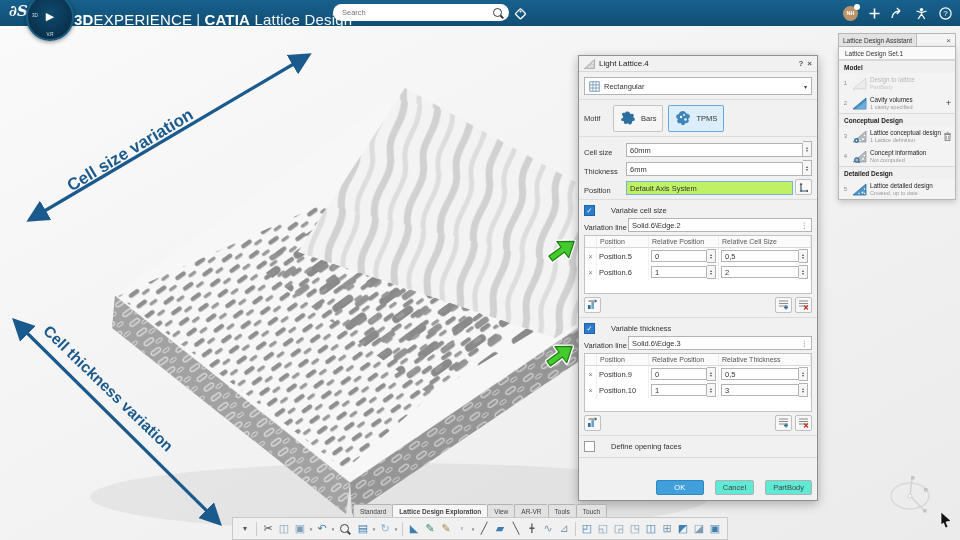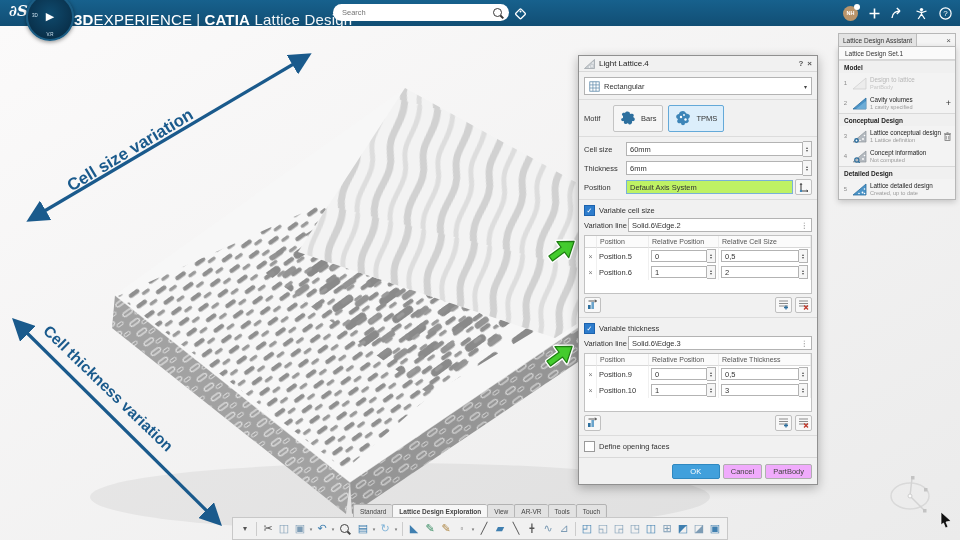--- a/index.html
+++ b/index.html
@@ -49,59 +49,59 @@
   svg.cursor{position:absolute;left:940px;top:486px;z-index:70;pointer-events:none;}
 
   
   .dialog{position:absolute;left:578px;top:55px;width:240px;background:#f1f1f1;border:1px solid #909090;
     box-shadow:0 3px 10px rgba(0,0,0,.28);z-index:10;font-size:7.5px;color:#333;box-sizing:border-box;}
   .dlg-title{display:flex;align-items:center;gap:4px;height:15px;padding:0 5px;border-bottom:1px solid #d8d8d8;}
   .dlg-title .t{flex:1;font-size:8px;color:#222;}
   .dlg-title .hb{color:#555;font-size:8px;font-weight:bold;cursor:default;}
   .dlg-body{padding:5px 5px 0 5px;}
   .hr{border-top:1px solid #dcdcdc;margin:4px -5px;}
-  .frow{display:flex;align-items:center;margin-bottom:3px;}
+  .frow{display:flex;align-items:flex-end;margin-bottom:3px;}
   .lbl{width:42px;flex:0 0 auto;color:#333;}
   .field{background:#fff;border:1px solid #b3b3b3;height:12px;display:flex;align-items:center;
     padding:0 3px;flex:1;min-width:0;white-space:nowrap;overflow:hidden;}
   .field.hl{background:#bef264;border-color:#79b1d9;}
   .spin{width:8px;height:14px;border:1px solid #b3b3b3;border-left:none;background:#f6f6f6;
     display:flex;flex-direction:column;align-items:center;justify-content:center;flex:0 0 auto;}
   .spin i{font-style:normal;font-size:4px;line-height:3.5px;color:#555;}
   .dropdown{background:#fff;border:1px solid #b3b3b3;display:flex;align-items:center;gap:4px;
     padding:0 4px;flex:1;min-width:0;}
   .dropdown .caret{margin-left:auto;font-size:6px;color:#444;}
   .dd-pattern{height:16px;}
   .dd-cell{height:24px;}
   .motifrow{display:flex;align-items:center;gap:5px;margin:5px 0 4px 0;}
   .motifbtn{display:flex;align-items:center;gap:4px;height:25px;padding:0 6px;border:1px solid #c4c4c4;
     background:#f6f6f6;border-radius:2px;}
   .motifbtn.sel{border-color:#64a9d8;background:#dcoleefb;background:#dceefb;}
-  .cbrow{display:flex;align-items:center;gap:4px;height:12px;margin:2px 0;}
+  .cbrow{display:flex;align-items:center;gap:16px;height:12px;margin:2px 0;}
   .cb{width:9px;height:9px;background:#2d7ccc;border:1px solid #1c62ad;color:#fff;font-size:7px;
     line-height:9px;text-align:center;flex:0 0 auto;}
   .cb.empty{background:#fff;border-color:#9a9a9a;}
   .vline .lbl{width:44px;}
   .field .dots{margin-left:auto;color:#666;}
   .tbl{border:1px solid #c2c2c2;background:#fff;margin-top:2px;}
   .tr{display:grid;grid-template-columns:12px 52px 70px 1fr;}
   .th{font-size:7px;color:#555;background:#fbfbfb;border-bottom:1px solid #d8d8d8;border-right:1px solid #ececec;
     padding:2px 3px;white-space:nowrap;overflow:hidden;}
   .td{border-right:1px solid #f0f0f0;padding:1px 2px;display:flex;align-items:center;min-width:0;}
   .td .field{height:10px;}
   .td .spin{height:12px;}
   .rowx{color:#777;font-size:7px;justify-content:center;}
   .tbl .filler{height:13px;}
   .tblactions{display:flex;align-items:center;height:17px;margin:2px 0 0 0;}
   .iconbtn{width:15px;height:14px;border:1px solid #c0c0c0;background:#f8f8f8;display:flex;
     align-items:center;justify-content:center;border-radius:2px;}
   .tblactions .right{margin-left:auto;display:flex;gap:3px;}
-  .dlg-footer{display:flex;justify-content:flex-end;gap:3px;padding:6px 5px 5px 5px;border-top:1px solid #d8d8d8;margin-top:5px;}
+  .dlg-footer{display:flex;justify-content:flex-end;gap:11px;padding:22px 5px 5px 5px;border-top:1px solid #d8d8d8;margin-top:5px;}
   .btn{height:13px;display:flex;align-items:center;justify-content:center;border:1px solid #b0b0b0;
-    background:#f0abfc;padding:0 7px;border-radius:2px;color:#444;font-size:7.5px;}
+    background:#5eead4;padding:0 7px;border-radius:2px;color:#444;font-size:7.5px;}
   .btn.primary{background:#41a0dc;border-color:#2f88c0;color:#fff;min-width:32px;}
 
   
   .assistant{position:absolute;left:838px;top:33px;width:118px;z-index:10;font-size:6.5px;color:#333;}
   .as-tabstrip{display:flex;align-items:center;height:13px;background:#f4f4f4;border:1px solid #b7b7b7;
     border-bottom:none;box-sizing:border-box;}
   .as-tab{background:#e3e3e3;border-right:1px solid #bdbdbd;height:100%;display:flex;align-items:center;
     padding:0 4px;white-space:nowrap;}
   .as-close{margin-left:auto;padding:0 4px;color:#555;font-size:8px;}
   .as-body{background:#f3f3f3;border:1px solid #b7b7b7;box-shadow:0 2px 6px rgba(0,0,0,.18);}

